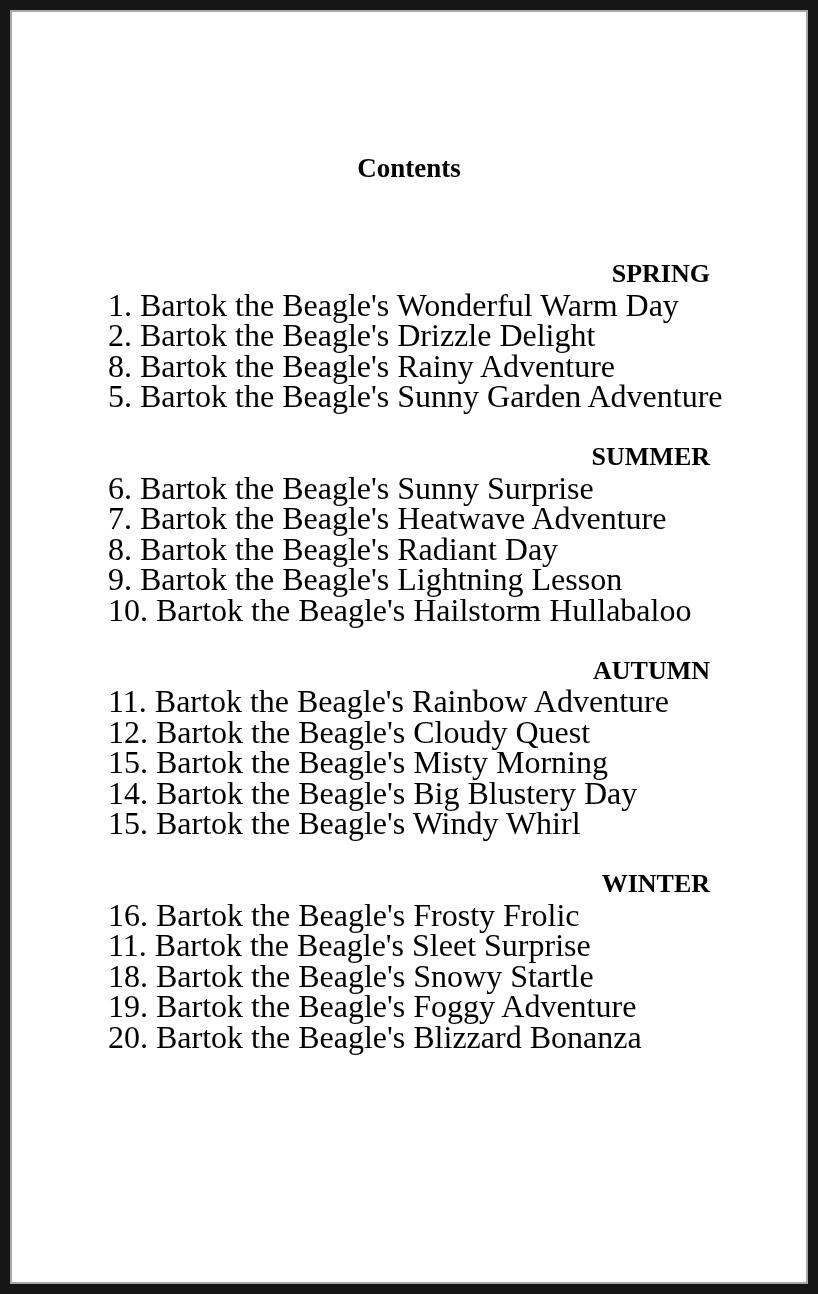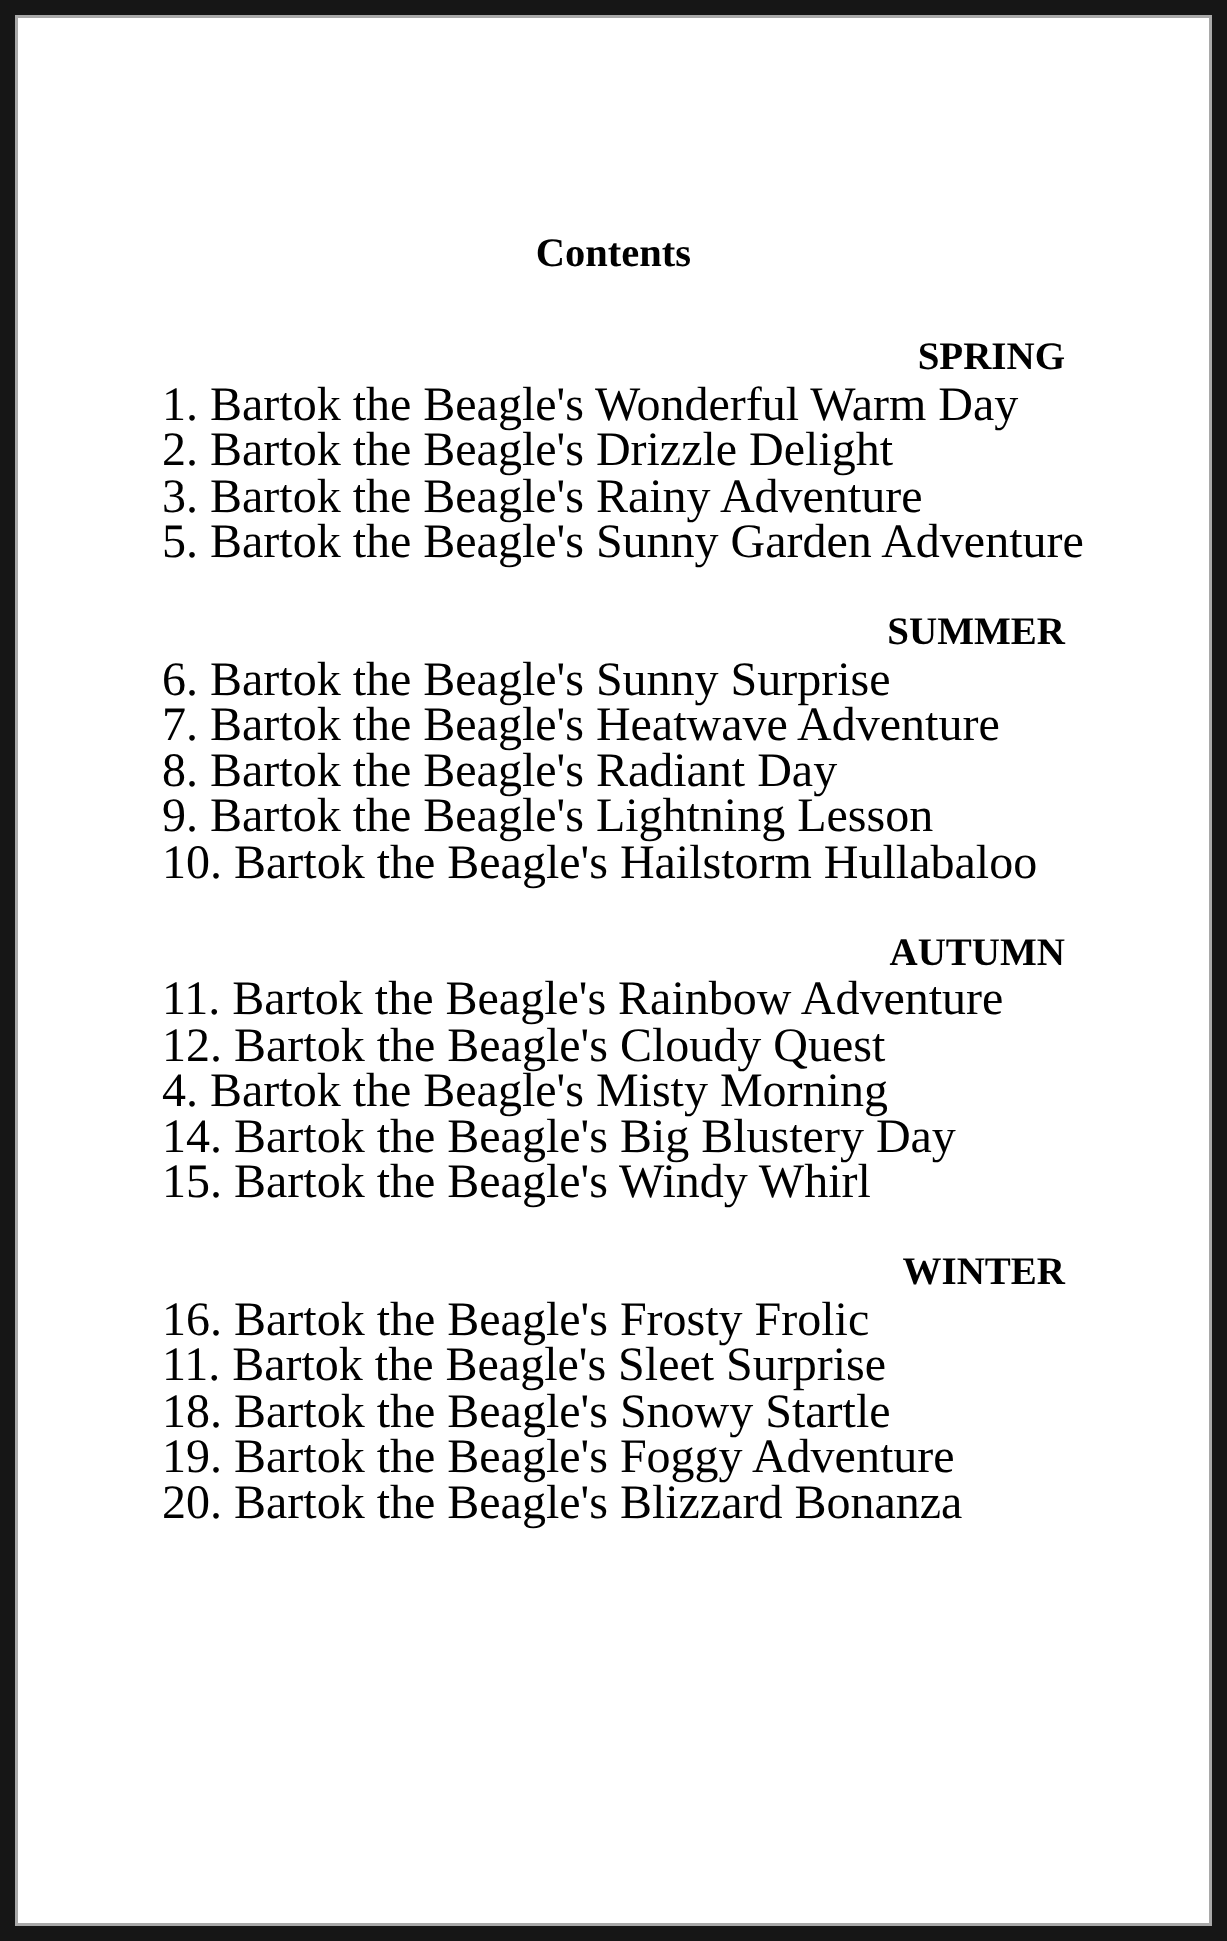--- a/index.html
+++ b/index.html
@@ -20,21 +20,21 @@
     right: 10px;
     bottom: 10px;
     background: #ffffff;
     border: 2px solid #a9a9a9;
     box-sizing: border-box;
     padding: 140px 96px 0 96px;
     color: #000000;
     overflow: hidden;
   }
   .doc-title {
-    margin: 0 0 39px 0;
+    margin: 0 0 75px 0;
     text-align: center;
     font-size: 27px;
     font-weight: bold;
     line-height: 32px;
   }
   .toc-section {
     margin: 0 0 30.5px 0;
   }
   .section-heading {
     font-size: 26px;
@@ -53,38 +53,38 @@
 <body>
 
 <div class="page">
 
   <h1 class="doc-title">Contents</h1>
 
   <section class="toc-section">
     <div class="section-heading">SPRING</div>
     <div class="toc-item">1. Bartok the Beagle's Wonderful Warm Day</div>
     <div class="toc-item">2. Bartok the Beagle's Drizzle Delight</div>
-    <div class="toc-item">3. Bartok the Beagle's Rainy Adventure</div>
+    <div class="toc-item">8. Bartok the Beagle's Rainy Adventure</div>
     <div class="toc-item">5. Bartok the Beagle's Sunny Garden Adventure</div>
   </section>
 
   <section class="toc-section">
     <div class="section-heading">SUMMER</div>
     <div class="toc-item">6. Bartok the Beagle's Sunny Surprise</div>
     <div class="toc-item">7. Bartok the Beagle's Heatwave Adventure</div>
     <div class="toc-item">8. Bartok the Beagle's Radiant Day</div>
     <div class="toc-item">9. Bartok the Beagle's Lightning Lesson</div>
     <div class="toc-item">10. Bartok the Beagle's Hailstorm Hullabaloo</div>
   </section>
 
   <section class="toc-section">
     <div class="section-heading">AUTUMN</div>
     <div class="toc-item">11. Bartok the Beagle's Rainbow Adventure</div>
     <div class="toc-item">12. Bartok the Beagle's Cloudy Quest</div>
-    <div class="toc-item">4. Bartok the Beagle's Misty Morning</div>
+    <div class="toc-item">15. Bartok the Beagle's Misty Morning</div>
     <div class="toc-item">14. Bartok the Beagle's Big Blustery Day</div>
     <div class="toc-item">15. Bartok the Beagle's Windy Whirl</div>
   </section>
 
   <section class="toc-section">
     <div class="section-heading">WINTER</div>
     <div class="toc-item">16. Bartok the Beagle's Frosty Frolic</div>
     <div class="toc-item">11. Bartok the Beagle's Sleet Surprise</div>
     <div class="toc-item">18. Bartok the Beagle's Snowy Startle</div>
     <div class="toc-item">19. Bartok the Beagle's Foggy Adventure</div>

